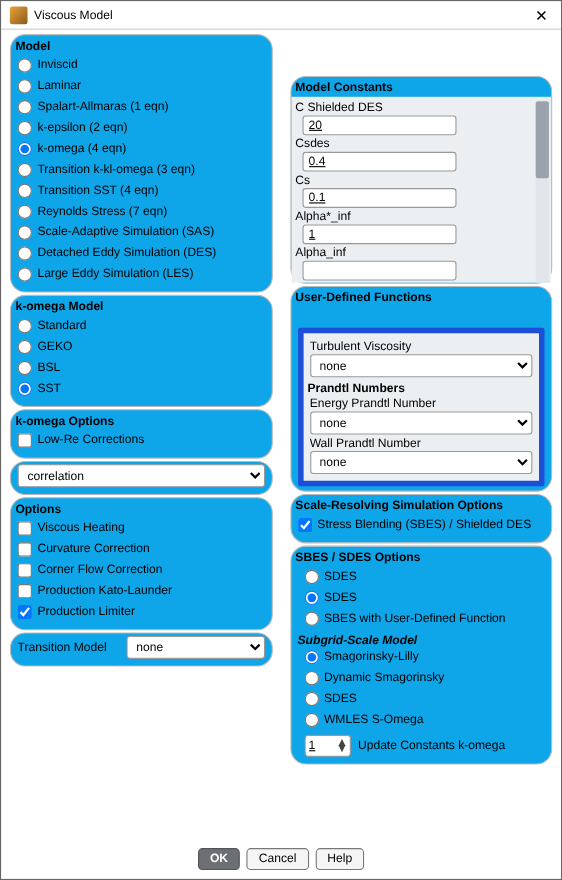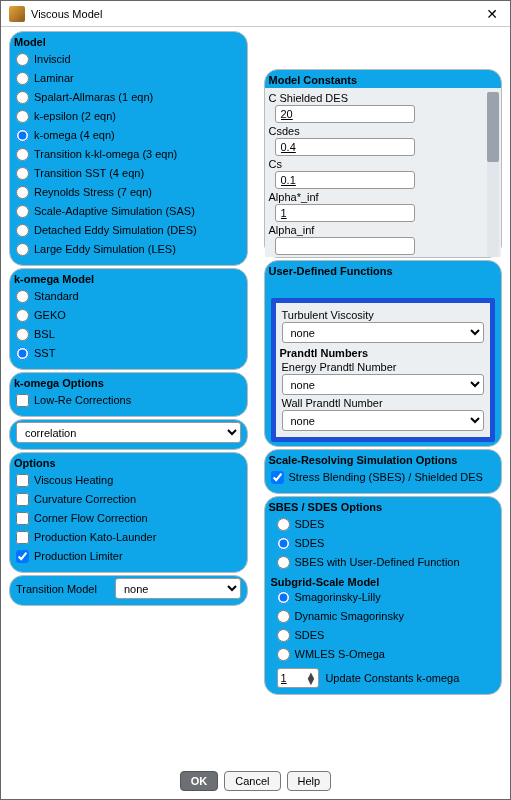--- a/index.html
+++ b/index.html
@@ -208,21 +208,21 @@
               <input type="radio" name="hybrid" checked="" style="">
               <label>SDES</label>
             </div>
             <div class="radio-row">
               <input type="radio" name="hybrid" style="">
               <label>SBES with User-Defined Function</label>
             </div>
           </div>
       </div>
       <div class="sub-subgroup">
-        <div style="font-weight:bold;">Subgrid-Scale Model</div>
+        <div style="font-weight:bold;font-style:italic;">Subgrid-Scale Model</div>
         <div id="subgrid-radios" style="padding-left:6px;">
             <div class="radio-row">
               <input type="radio" name="subgrid" checked="" style="">
               <label>Smagorinsky-Lilly</label>
             </div>
             <div class="radio-row">
               <input type="radio" name="subgrid" style="">
               <label>Dynamic Smagorinsky</label>
             </div>
             <div class="radio-row">

